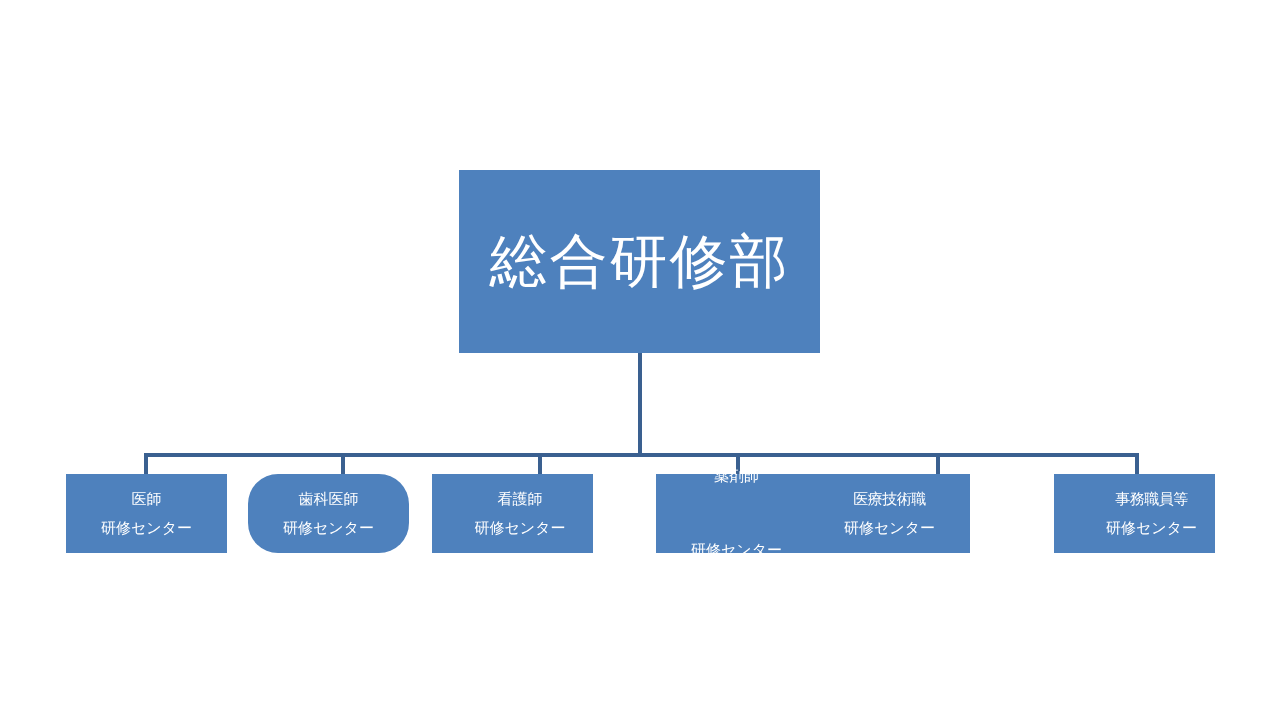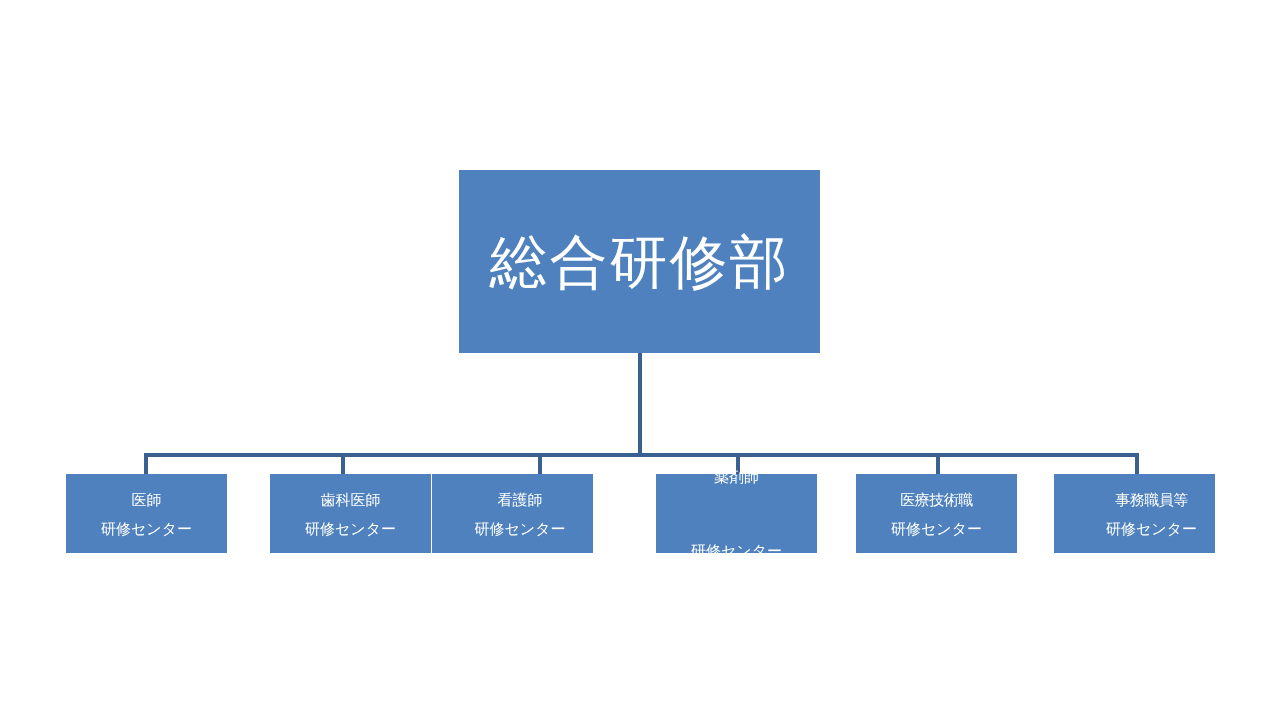--- a/index.html
+++ b/index.html
@@ -12,20 +12,21 @@
     height: 720px;
     background: #ffffff;
     font-family: "Liberation Sans", "DejaVu Sans", sans-serif;
     overflow: hidden;
   }
 
   #org-chart {
     position: relative;
     width: 1280px;
     height: 572px;
+    font-family: Liberation Serif, serif;
   }
 
   
   .connector {
     position: absolute;
     background: #3A6090;
   }
   .connector.v { width: 4px; }
   .connector.h { height: 4px; }
 
@@ -107,36 +108,36 @@
   <div class="connector v drop" style="left:538px;"></div>
   <div class="connector v drop" style="left:736px;"></div>
   <div class="connector v drop" style="left:936px;"></div>
   <div class="connector v drop" style="left:1135px;"></div>
 
   <div class="node node-child" style="left:66px;text-align:center;">
     <div class="line line-1">医師</div>
     <div class="line line-2">研修センター</div>
   </div>
 
-  <div class="node node-child" style="left:270px;">
+  <div class="node node-child" style="left:248px;border-radius:30px;">
     <div class="line line-1">歯科医師</div>
     <div class="line line-2">研修センター</div>
   </div>
 
   <div class="node node-child" style="left:432px;padding-left:19px;">
     <div class="line line-1">看護師</div>
     <div class="line line-2">研修センター</div>
   </div>
 
   <div class="node node-child" style="left:656px;gap:45px;">
     <div class="line line-1">薬剤師</div>
     <div class="line line-2">研修センター</div>
   </div>
 
-  <div class="node node-child" style="left:856px;">
+  <div class="node node-child" style="left:809px;">
     <div class="line line-1 tight">医療技術職</div>
     <div class="line line-2">研修センター</div>
   </div>
 
   <div class="node node-child" style="left:1054px;padding-left:38px;">
     <div class="line line-1 tight">事務職員等</div>
     <div class="line line-2">研修センター</div>
   </div>
 
 </div>

